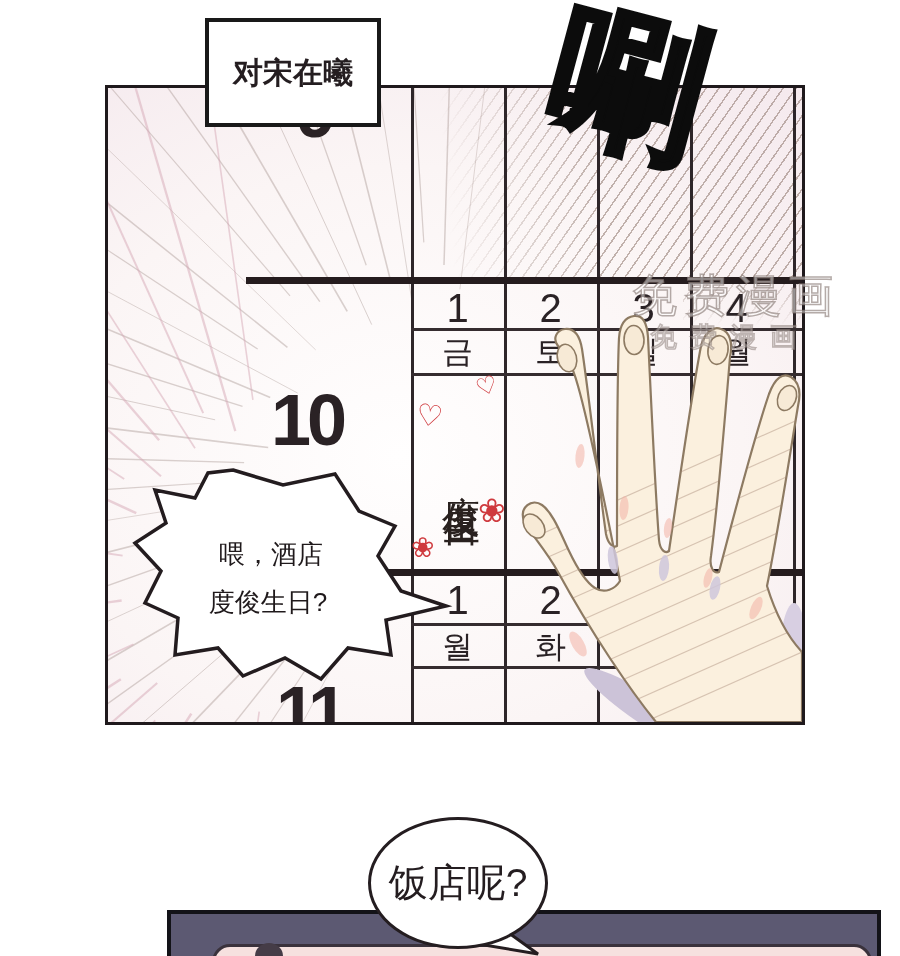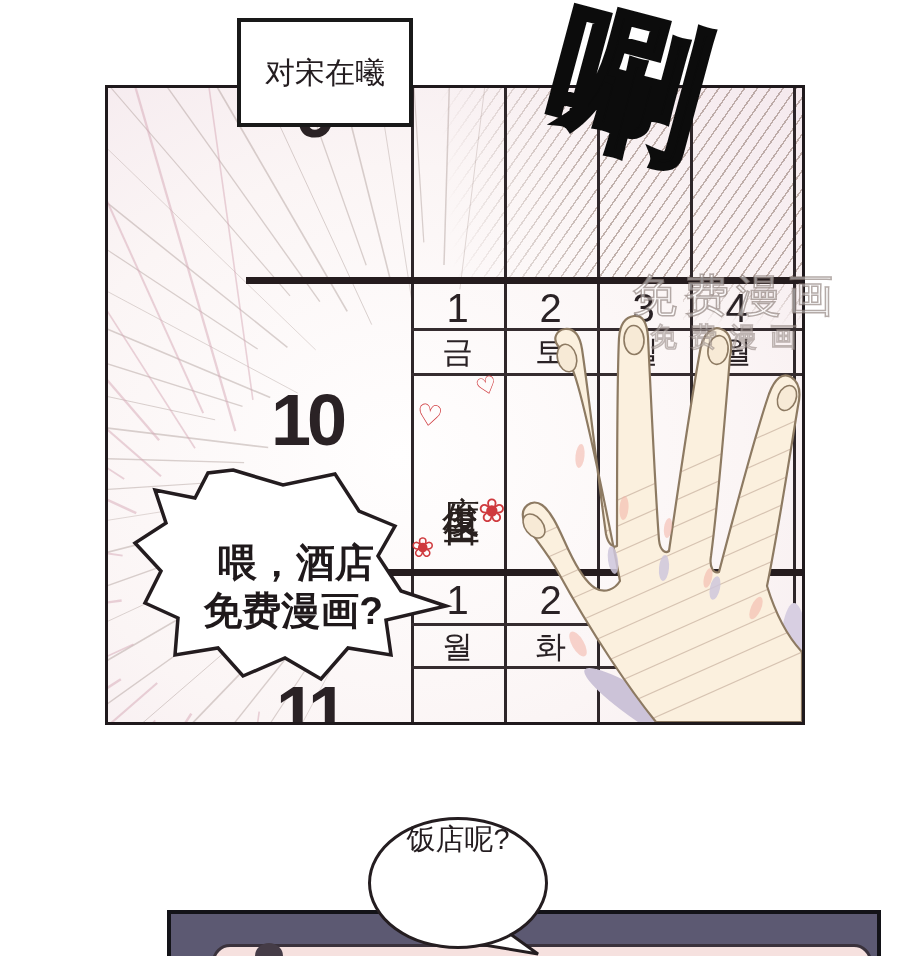--- a/index.html
+++ b/index.html
@@ -29,45 +29,45 @@
   .cellnum{position:absolute;width:93px;height:44px;line-height:44px;text-align:center;
            font-size:40px;color:#2a2225;}
   .cellday{position:absolute;width:93px;height:42px;line-height:42px;text-align:center;
            font-size:31px;color:#2a2225;}
   .note-v{position:absolute;left:320px;top:296px;width:58px;height:185px;
           writing-mode:vertical-rl;text-orientation:upright;letter-spacing:6px;
           font-size:38px;font-weight:500;color:#29211f;text-align:center;}
   .decor{position:absolute;color:#cf3a3e;font-weight:bold;line-height:1;}
 
   .hand,.shout{position:absolute;left:0;top:0;width:694px;height:634px;}
-  .shout-text{position:absolute;text-align:right;font-size:39px;font-weight:700;color:#1f191b;line-height:1.4;}
+  .shout-text{position:absolute;text-align:center;font-size:26px;font-weight:400;color:#1f191b;line-height:1.4;}
 
   
   .caption{position:absolute;left:205px;top:18px;width:176px;height:109px;box-sizing:border-box;
            background:#ffffff;border:4px solid #191919;display:flex;flex-direction:column;
-           justify-content:center;align-items:center;font-size:30px;font-weight:400;line-height:1.45;z-index:6;margin-left:32px;}
+           justify-content:center;align-items:center;font-size:30px;font-weight:700;line-height:1.45;z-index:6;}
   .sfx{position:absolute;left:548px;top:4px;width:240px;height:220px;z-index:7;
        font-size:152px;font-weight:bold;color:#0c0c0c;line-height:1.2;
        transform:rotate(15deg);-webkit-text-stroke:4px #0c0c0c;}
   .wm{position:absolute;z-index:8;font-weight:normal;color:rgba(255,255,255,.5);
       -webkit-text-stroke:1.5px rgba(134,120,114,.62);white-space:nowrap;}
   .wm1{left:632px;top:266px;font-size:45px;letter-spacing:7px;}
   .wm2{left:650px;top:319px;font-size:27px;letter-spacing:13px;opacity:.85;}
 
   .dark-panel{position:absolute;left:167px;top:910px;width:714px;height:46px;box-sizing:border-box;
               background:#5c5972;border:4px solid #131318;border-bottom:none;overflow:hidden;z-index:2;}
   .sofa{position:absolute;left:41px;top:30px;width:660px;height:40px;box-sizing:border-box;
         background:#f6e1df;border:3px solid #3a323c;border-radius:18px 18px 0 0;}
   .head{position:absolute;left:84px;top:29px;width:28px;height:26px;background:#453c47;
         border-radius:50% 50% 0 0;}
 
   .b-tail{position:absolute;left:450px;top:918px;width:110px;height:38px;z-index:3;}
   .bubble2{position:absolute;left:368px;top:817px;width:180px;height:132px;box-sizing:border-box;
            background:#ffffff;border:3.5px solid #241d20;border-radius:50%;display:flex;
-           align-items:flex-start;justify-content:center;z-index:4;font-size:29px;color:#241d20;}
+           align-items:center;justify-content:center;z-index:4;font-size:39px;color:#241d20;}
 </style>
 </head>
 <body>
 
 <div class="stage">
 
   <div class="panel">
 
     <svg id="speedlines" viewBox="0 0 694 634">
         <line x1="259.6" y1="512.4" x2="-116.0" y2="1218.8" stroke="rgba(148,126,120,0.34)" stroke-width="0.8"></line>
@@ -225,21 +225,21 @@
         <ellipse cx="426" cy="438" rx="9" ry="13.5" transform="rotate(-38 426 438)"></ellipse>
       </g>
     </svg>
 
     <svg class="shout" viewBox="0 0 694 634">
       <polygon points="125,382 175,397 227,386 251,423 287,438 270,468 293,503 338,518 278,532 283,567
                        240,560 213,591 177,570 135,588 110,560 67,567 70,530 37,515 53,483 27,455
                        58,435 47,402 87,410 100,385" fill="#ffffff" stroke="#231c1f" stroke-width="3.5" stroke-linejoin="miter"></polygon>
     </svg>
     <div class="shout-text" style="left:60px;top:448px;width:206px">喂，酒店</div>
-    <div class="shout-text" style="left:45px;top:496px;width:230px">免费漫画?</div>
+    <div class="shout-text" style="left:45px;top:496px;width:230px">度俊生日?</div>
   </div>
 
   <div class="caption">
     <div>对宋在曦</div>
   </div>
 
   <div class="sfx">唰</div>
 
   <div class="wm wm1">免费漫画</div>
   <div class="wm wm2">免费漫画</div>

